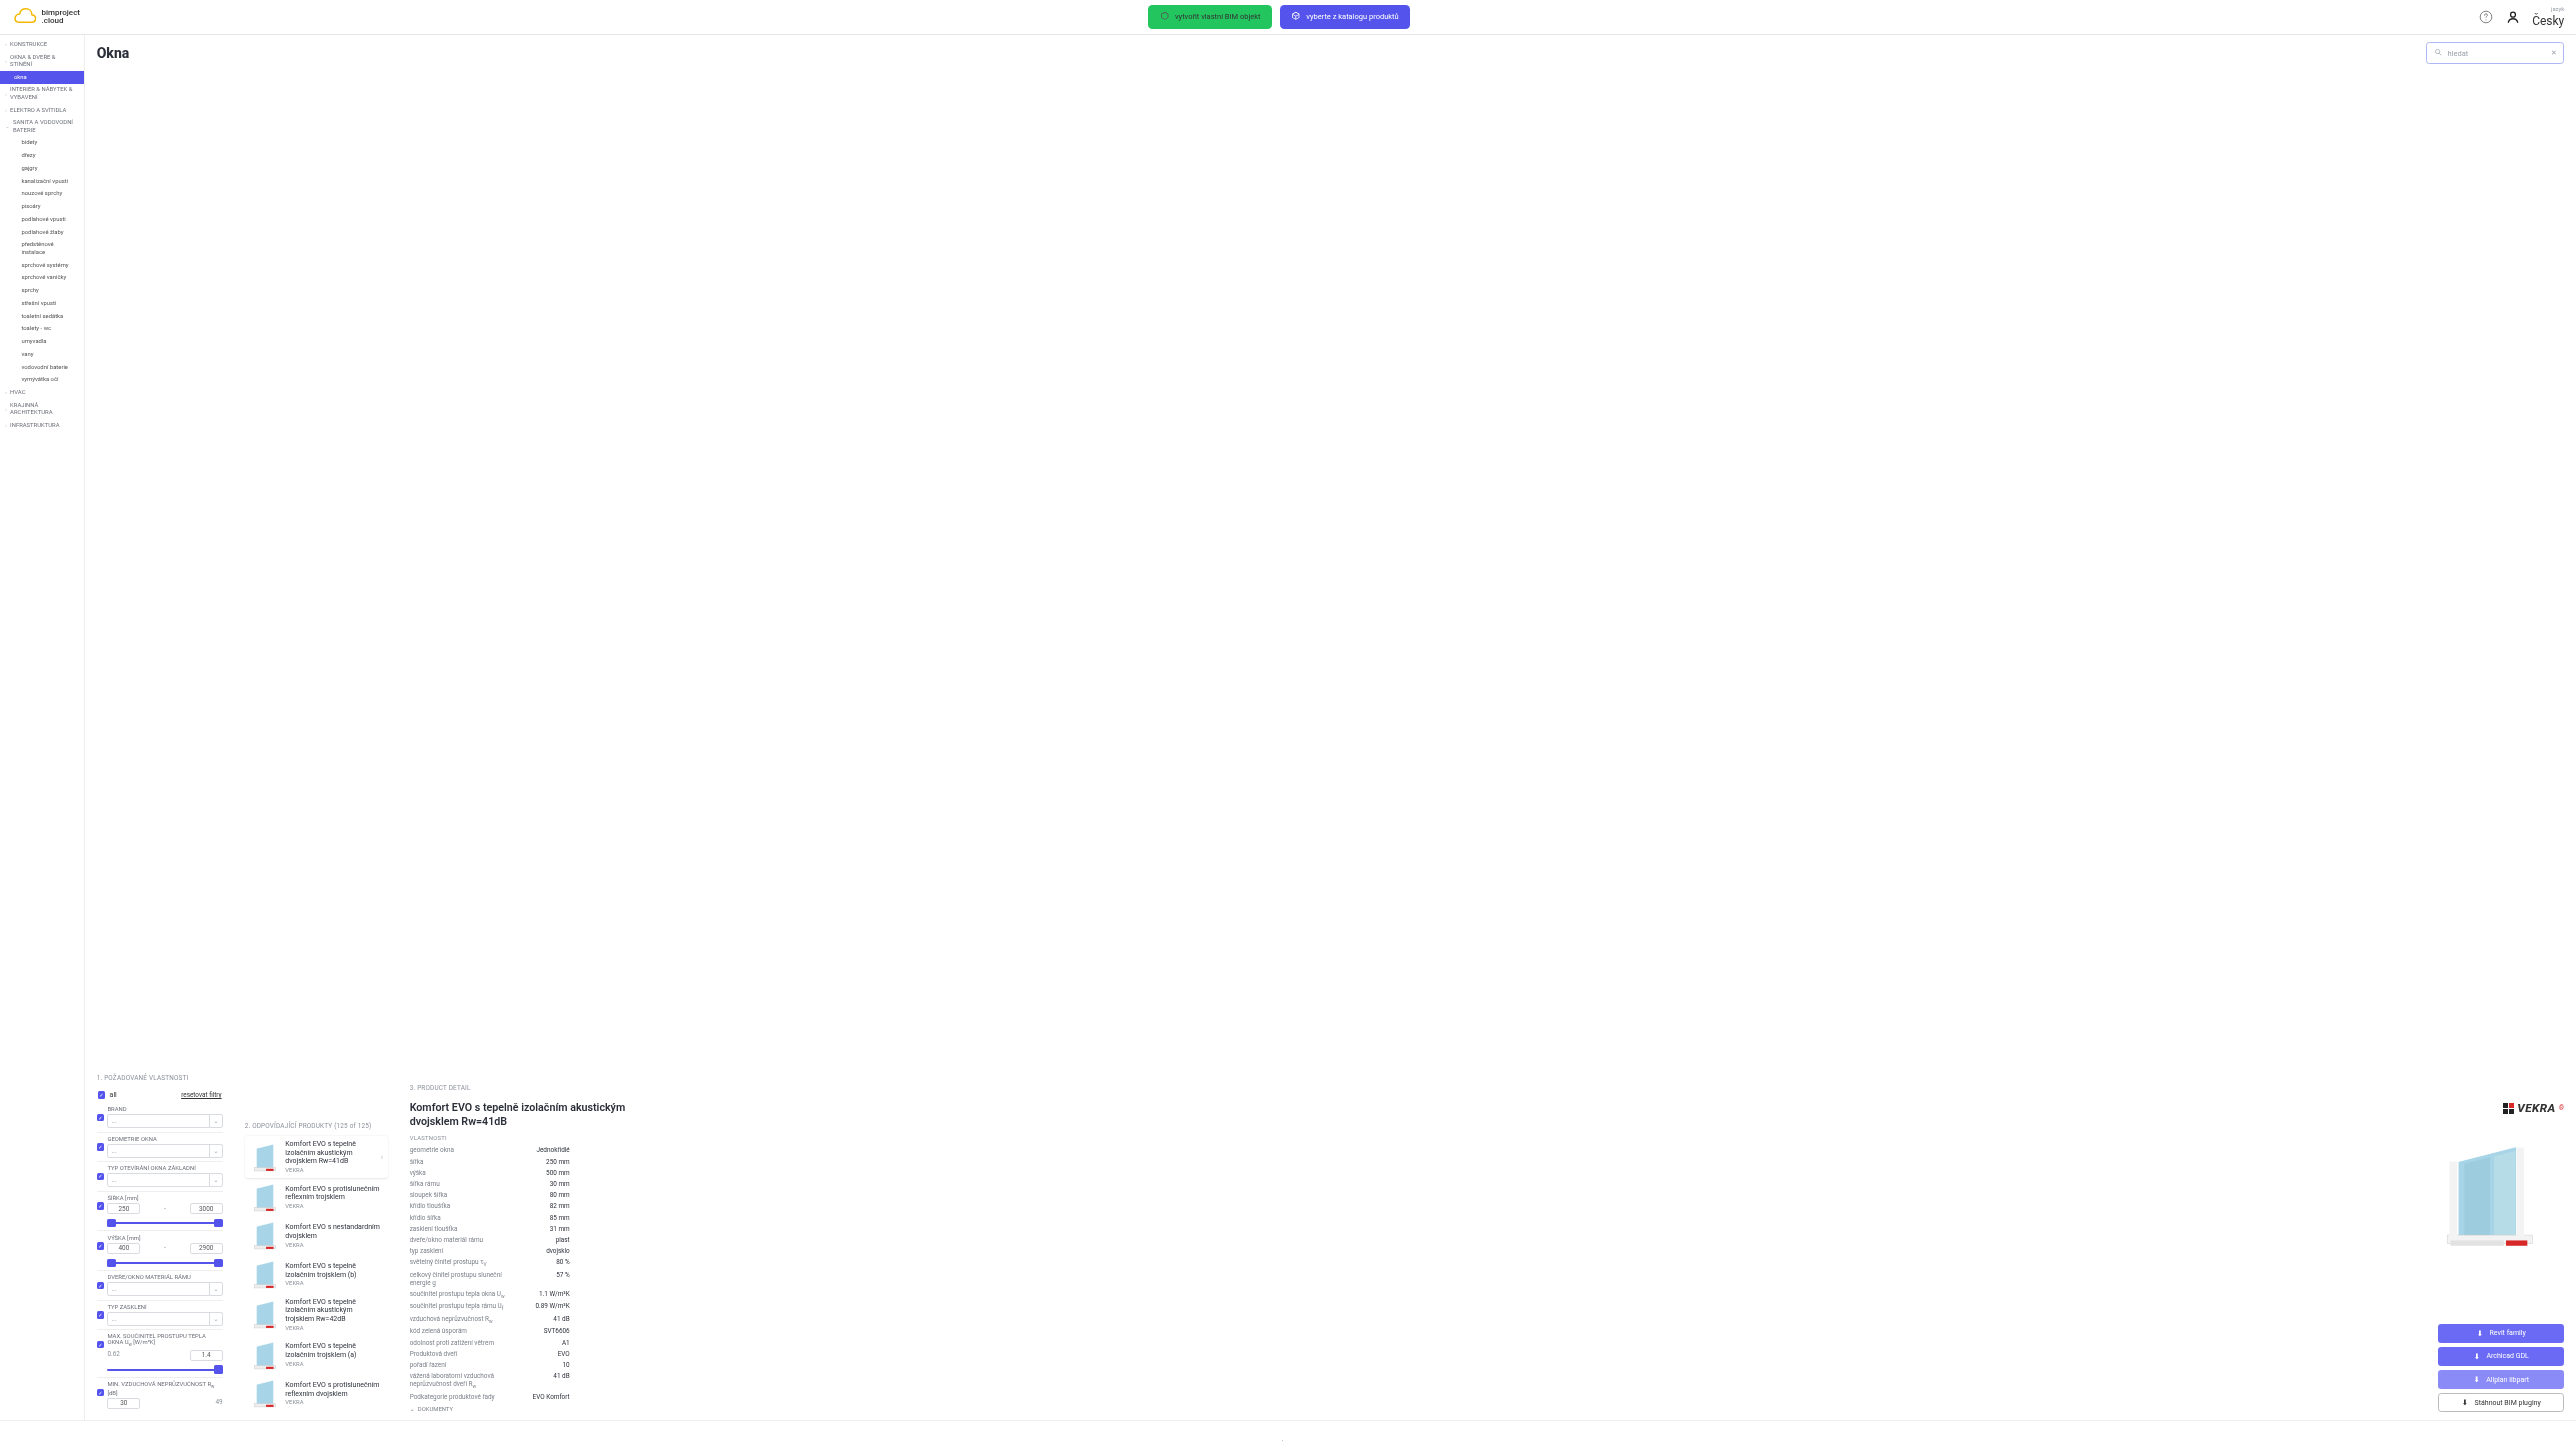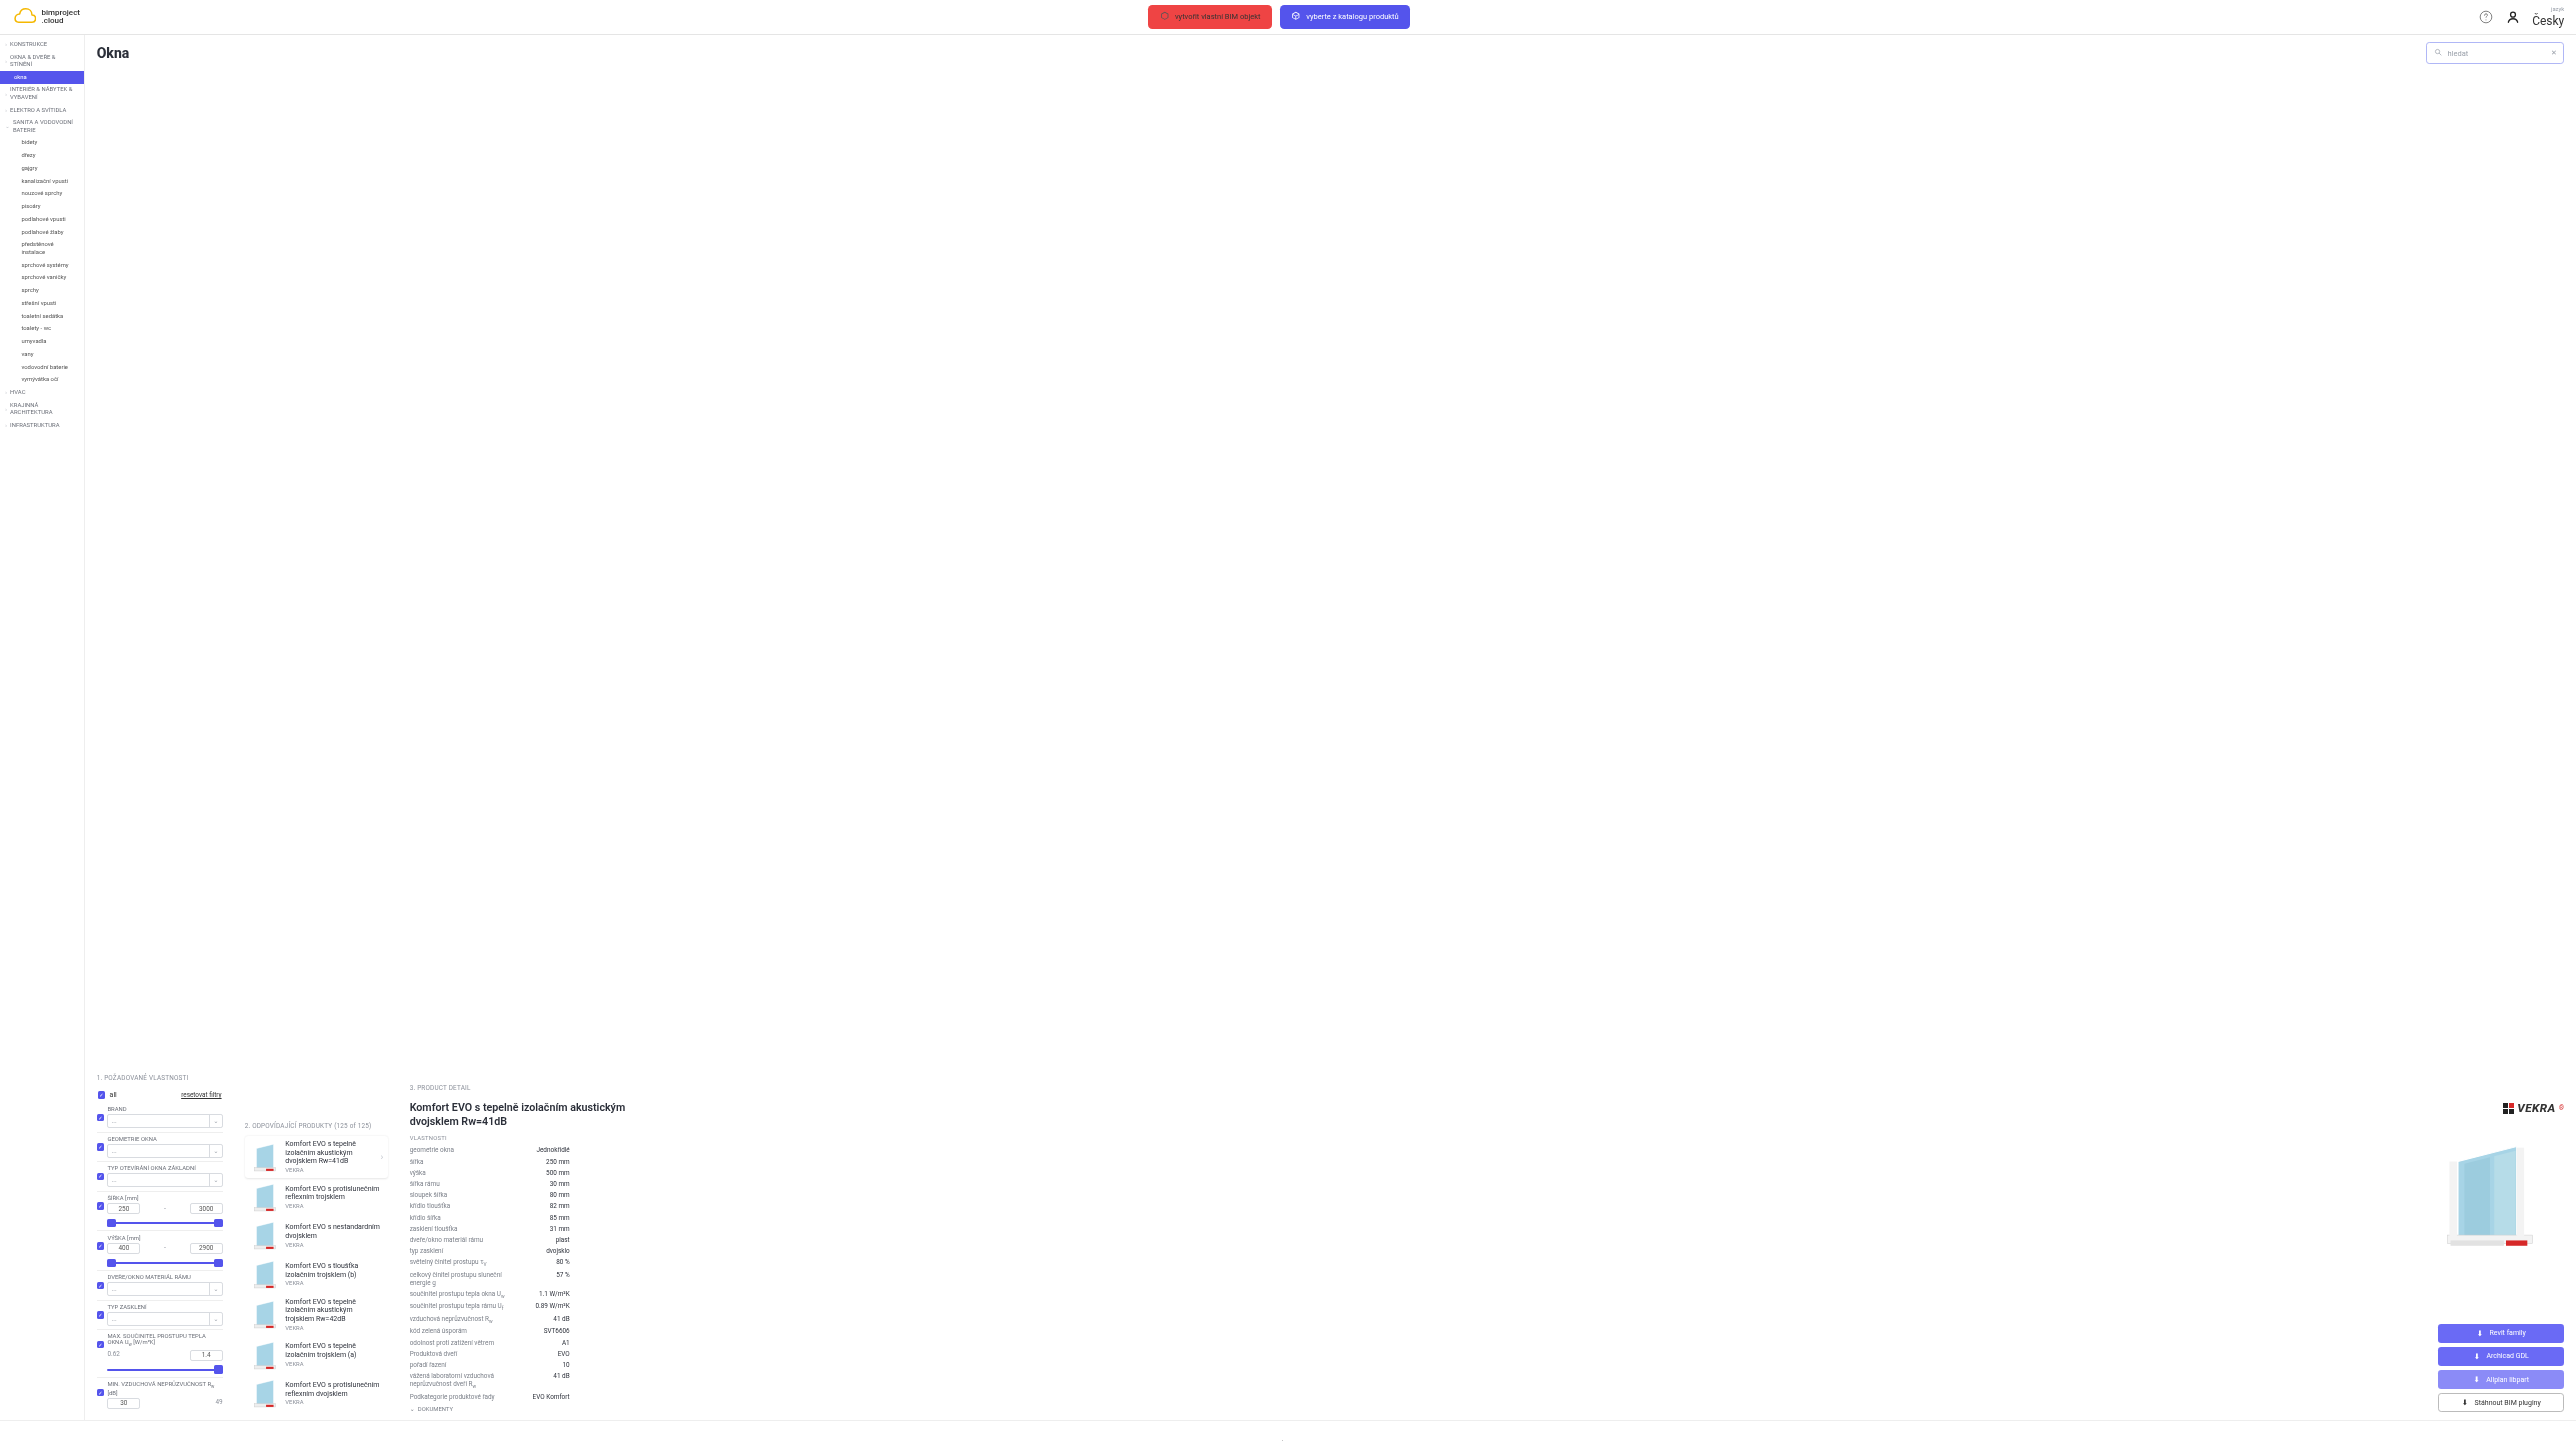--- a/index.html
+++ b/index.html
@@ -5,21 +5,21 @@
 *{box-sizing:border-box;margin:0;padding:0;font-family:-apple-system,BlinkMacSystemFont,"Segoe UI",Roboto,Arial,sans-serif}
 body{background:#fff;color:#333;font-size:7px}
 
 .hdr{display:flex;align-items:center;padding:5.3px 11.7px;border-bottom:0.5px solid #e5e5e5}
 .logo{display:flex;align-items:center;gap:5.3px}
 .logo-mark svg{width:24.6px;height:19px}
 .logo-txt{font-size:8px;font-weight:700;line-height:1.05}
 .logo-txt span{display:block;font-weight:500}
 .hdr-center{flex:1;display:flex;justify-content:center;gap:7.5px}
 .hdr-pill{display:flex;align-items:center;gap:5.3px;padding:5.9px 11.7px;border-radius:4.3px;font-size:7.5px;cursor:pointer}
-.hdr-pill.grey{background:#ef4444;color:#333}
+.hdr-pill.grey{background:#22c55e;color:#333}
 .hdr-pill.blue{background:#5454ec;color:#fff}
 .hdr-right{display:flex;align-items:center;gap:11.7px}
 .lang-col{display:flex;flex-direction:column;align-items:flex-end;gap:1.1px}
 .lang-lbl{font-size:5.9px;color:#9aa0aa}
 .lang-val{font-size:12px;color:#333}
 .icn-btn{width:15px;height:15px;display:flex;align-items:center;justify-content:center;color:#555}
 
 .wrap{display:flex;min-height:calc(100vh - 56px)}
 
 .side{width:85px;border-right:0.5px solid #eee;padding-top:3.2px;flex-shrink:0}
@@ -416,21 +416,21 @@
                 <div class="pbrand">VEKRA</div>
               </div>
             </div>
             <div class="pcard">
               <div class="pimg"><svg viewBox="0 0 56 56">
                   <polygon points="12,50 12,12 44,4 44,50" fill="#a7d4e6" stroke="#fff"></polygon>
                   <rect x="8" y="48" width="40" height="6" fill="#eee" stroke="#d0d0d0"></rect>
                   <rect x="30" y="50" width="14" height="4" fill="#d62828"></rect>
                 </svg></div>
               <div class="pinfo">
-                <div class="pname">Komfort EVO s tloušťka izolačním trojsklem (b)</div>
+                <div class="pname">Komfort EVO s tepelně izolačním trojsklem (b)</div>
                 <div class="pbrand">VEKRA</div>
               </div>
             </div>
             <div class="pcard">
               <div class="pimg"><svg viewBox="0 0 56 56">
                   <polygon points="12,50 12,12 44,4 44,50" fill="#a7d4e6" stroke="#fff"></polygon>
                   <rect x="8" y="48" width="40" height="6" fill="#eee" stroke="#d0d0d0"></rect>
                   <rect x="30" y="50" width="14" height="4" fill="#d62828"></rect>
                 </svg></div>
               <div class="pinfo">

